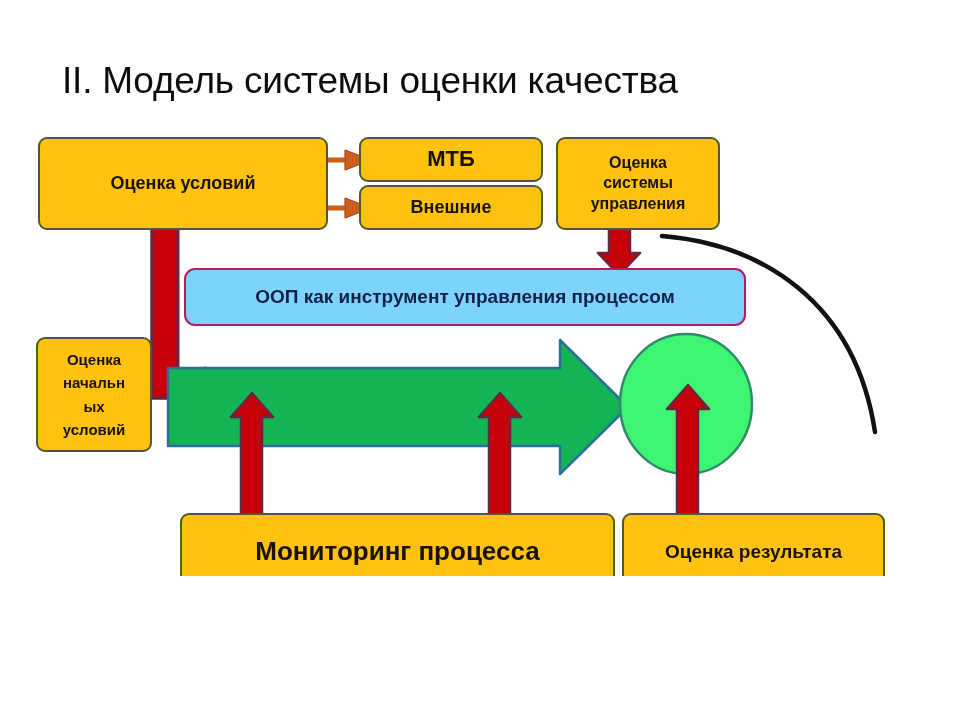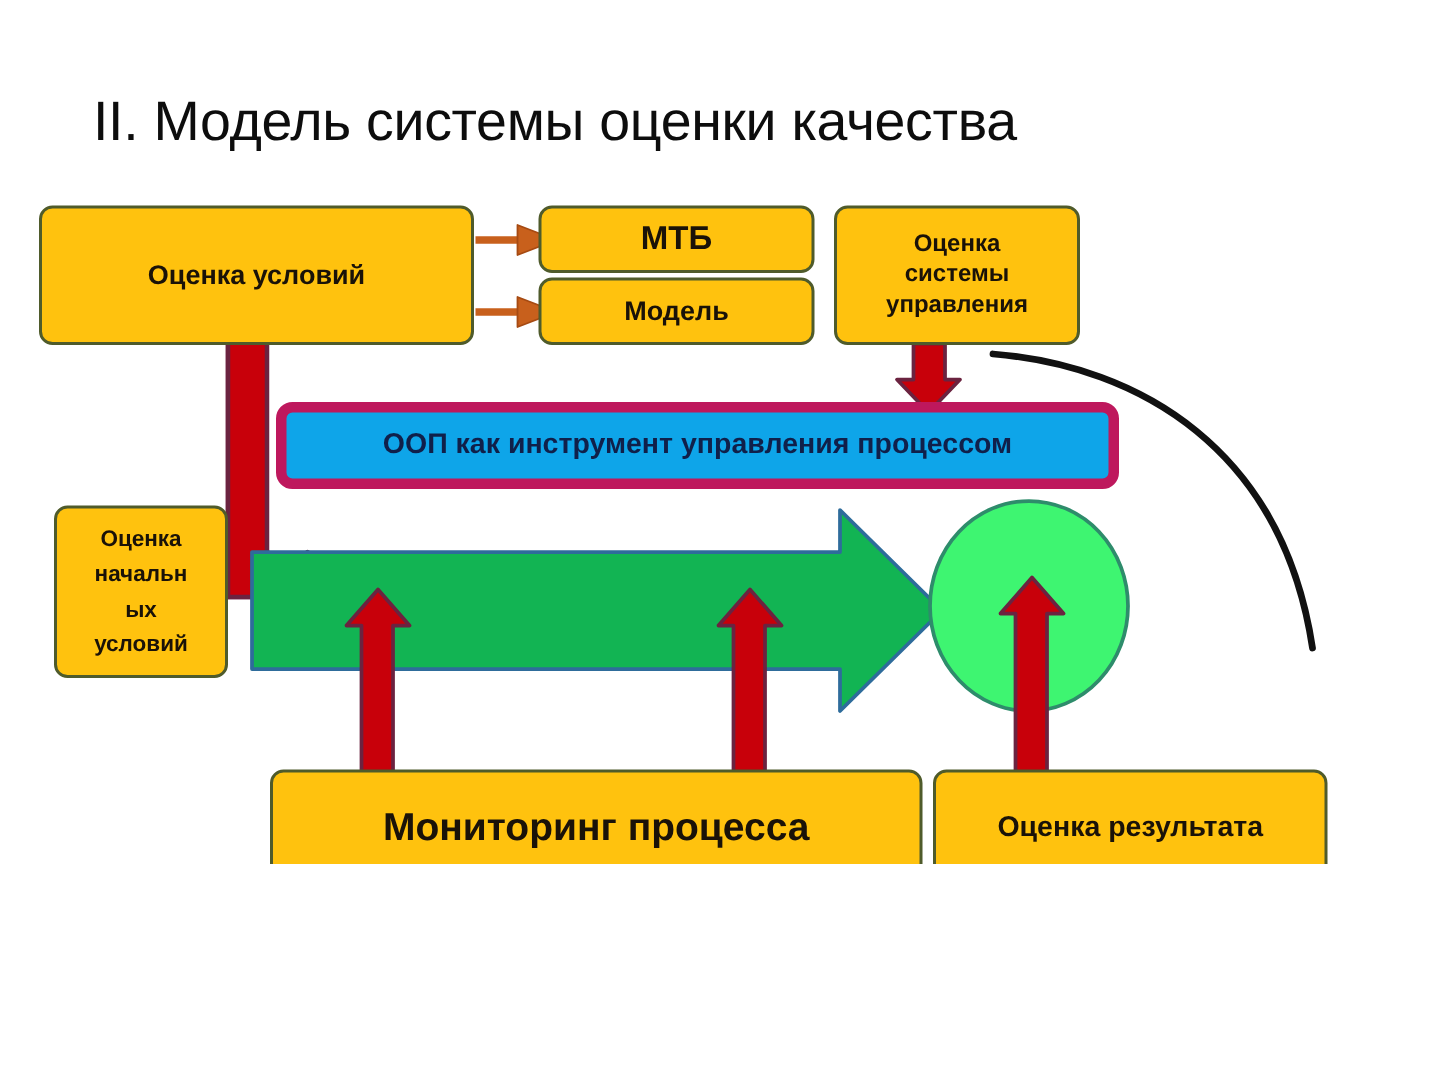--- a/index.html
+++ b/index.html
@@ -40,22 +40,22 @@
     display: flex;
     align-items: center;
     justify-content: center;
     text-align: center;
     color: #1a1208;
     font-weight: bold;
     line-height: 1.28;
     padding: 2px 4px;
   }
   .box.blue {
-    background: #0ea5e9;
-    border: 7px solid #be185d;
+    background: #7dd3fc;
+    border: 2px solid #be185d;
     border-radius: 11px;
     color: #10204a;
   }
 
   
   #arrows {
     position: absolute;
     left: 0; top: 0;
     width: 960px;
     height: 720px;
@@ -123,30 +123,30 @@
     <g>
       <line x1="317" y1="208" x2="348" y2="208" stroke="#C8601C" stroke-width="5"></line>
       <path d="M 345 198 L 371 208 L 345 218 Z" fill="#C8601C" stroke="#A64A12" stroke-width="1.2" stroke-linejoin="round"></path>
     </g>
 
     <g>
       <path d="M 662 236 C 760 244, 855 300, 875 432" fill="none" stroke="#111111" stroke-width="4.5" stroke-linecap="round"></path>
     </g>
   </svg>
 
-  <div class="box" style="left:26px; top:137px; width:290px; height:93px; font-size:18px;">
+  <div class="box" style="left:38px; top:137px; width:290px; height:93px; font-size:18px;">
     <span>Оценка условий</span>
   </div>
 
   <div class="box" style="left:359px; top:137px; width:184px; height:45px; font-size:22px;text-align:center;">
     <span>МТБ</span>
   </div>
 
   <div class="box" style="left:359px; top:185px; width:184px; height:45px; font-size:18px;">
-    <span>Модель</span>
+    <span>Внешние</span>
   </div>
 
   <div class="box" style="left:556px; top:137px; width:164px; height:93px; font-size:16px; white-space:pre-line;">
     <span>Оценка
 системы
 управления</span>
   </div>
 
 
   <div class="box blue" style="left:184px; top:268px; width:562px; height:58px; font-size:19px;">

